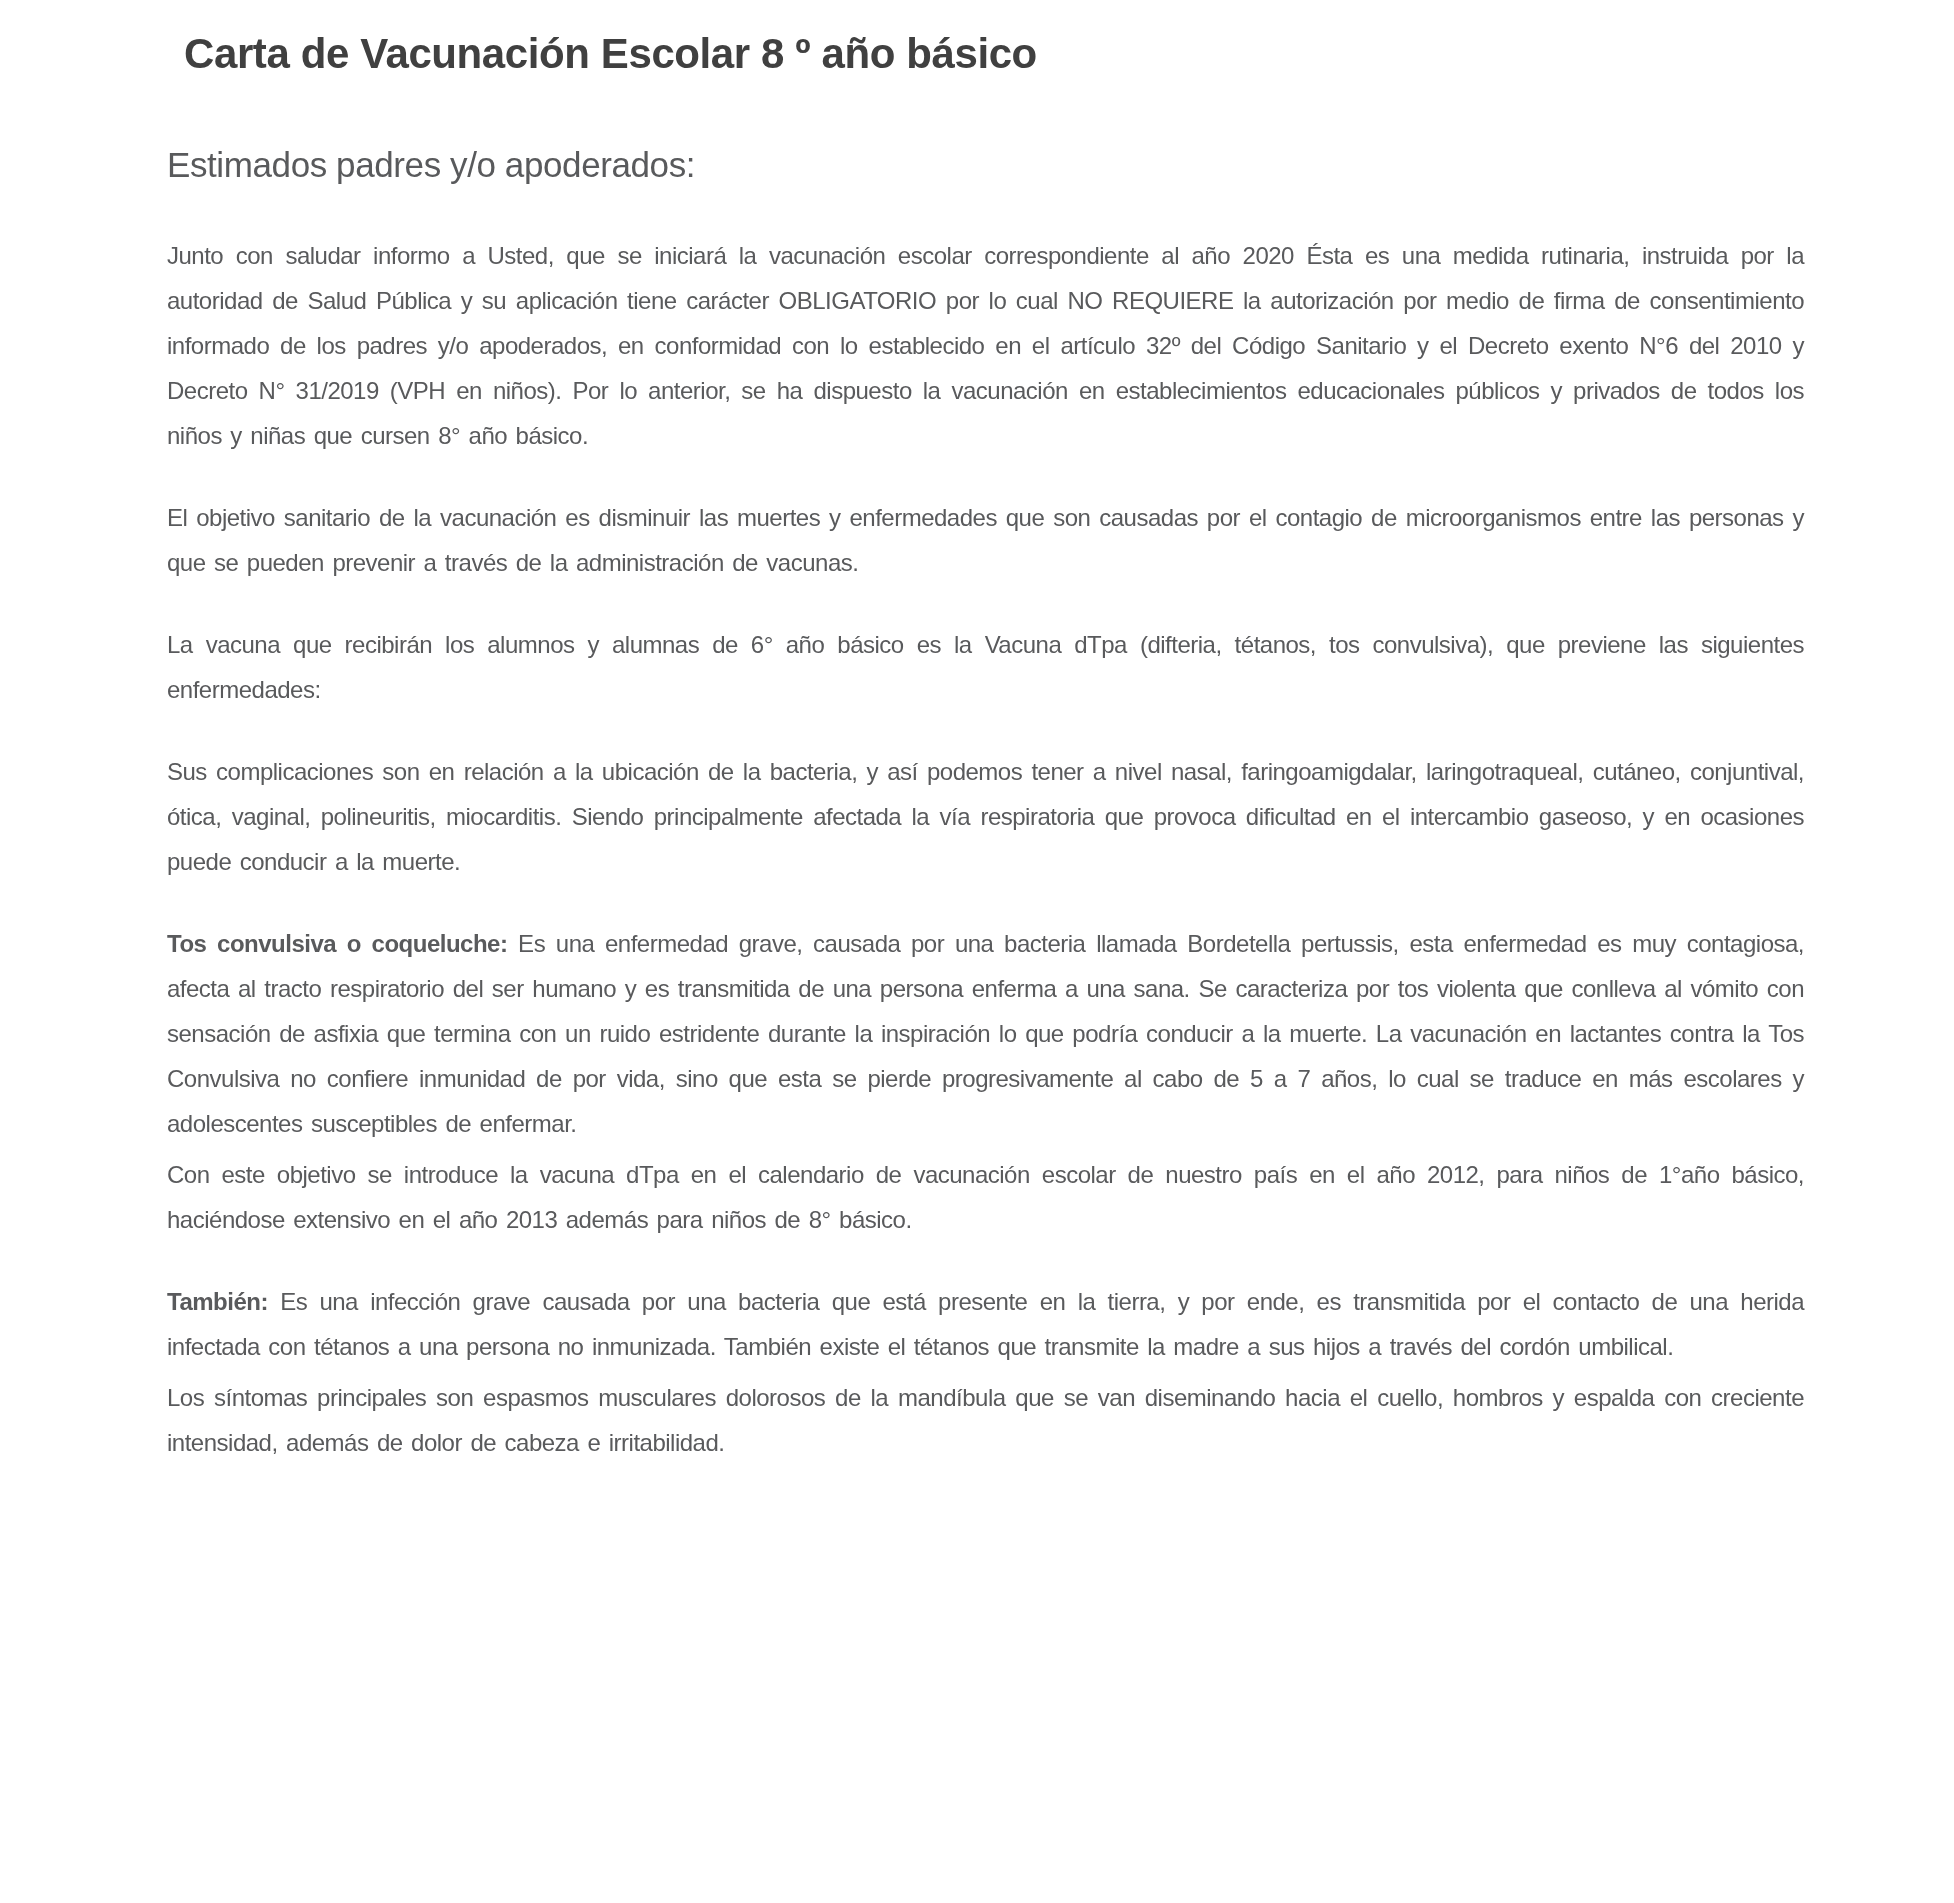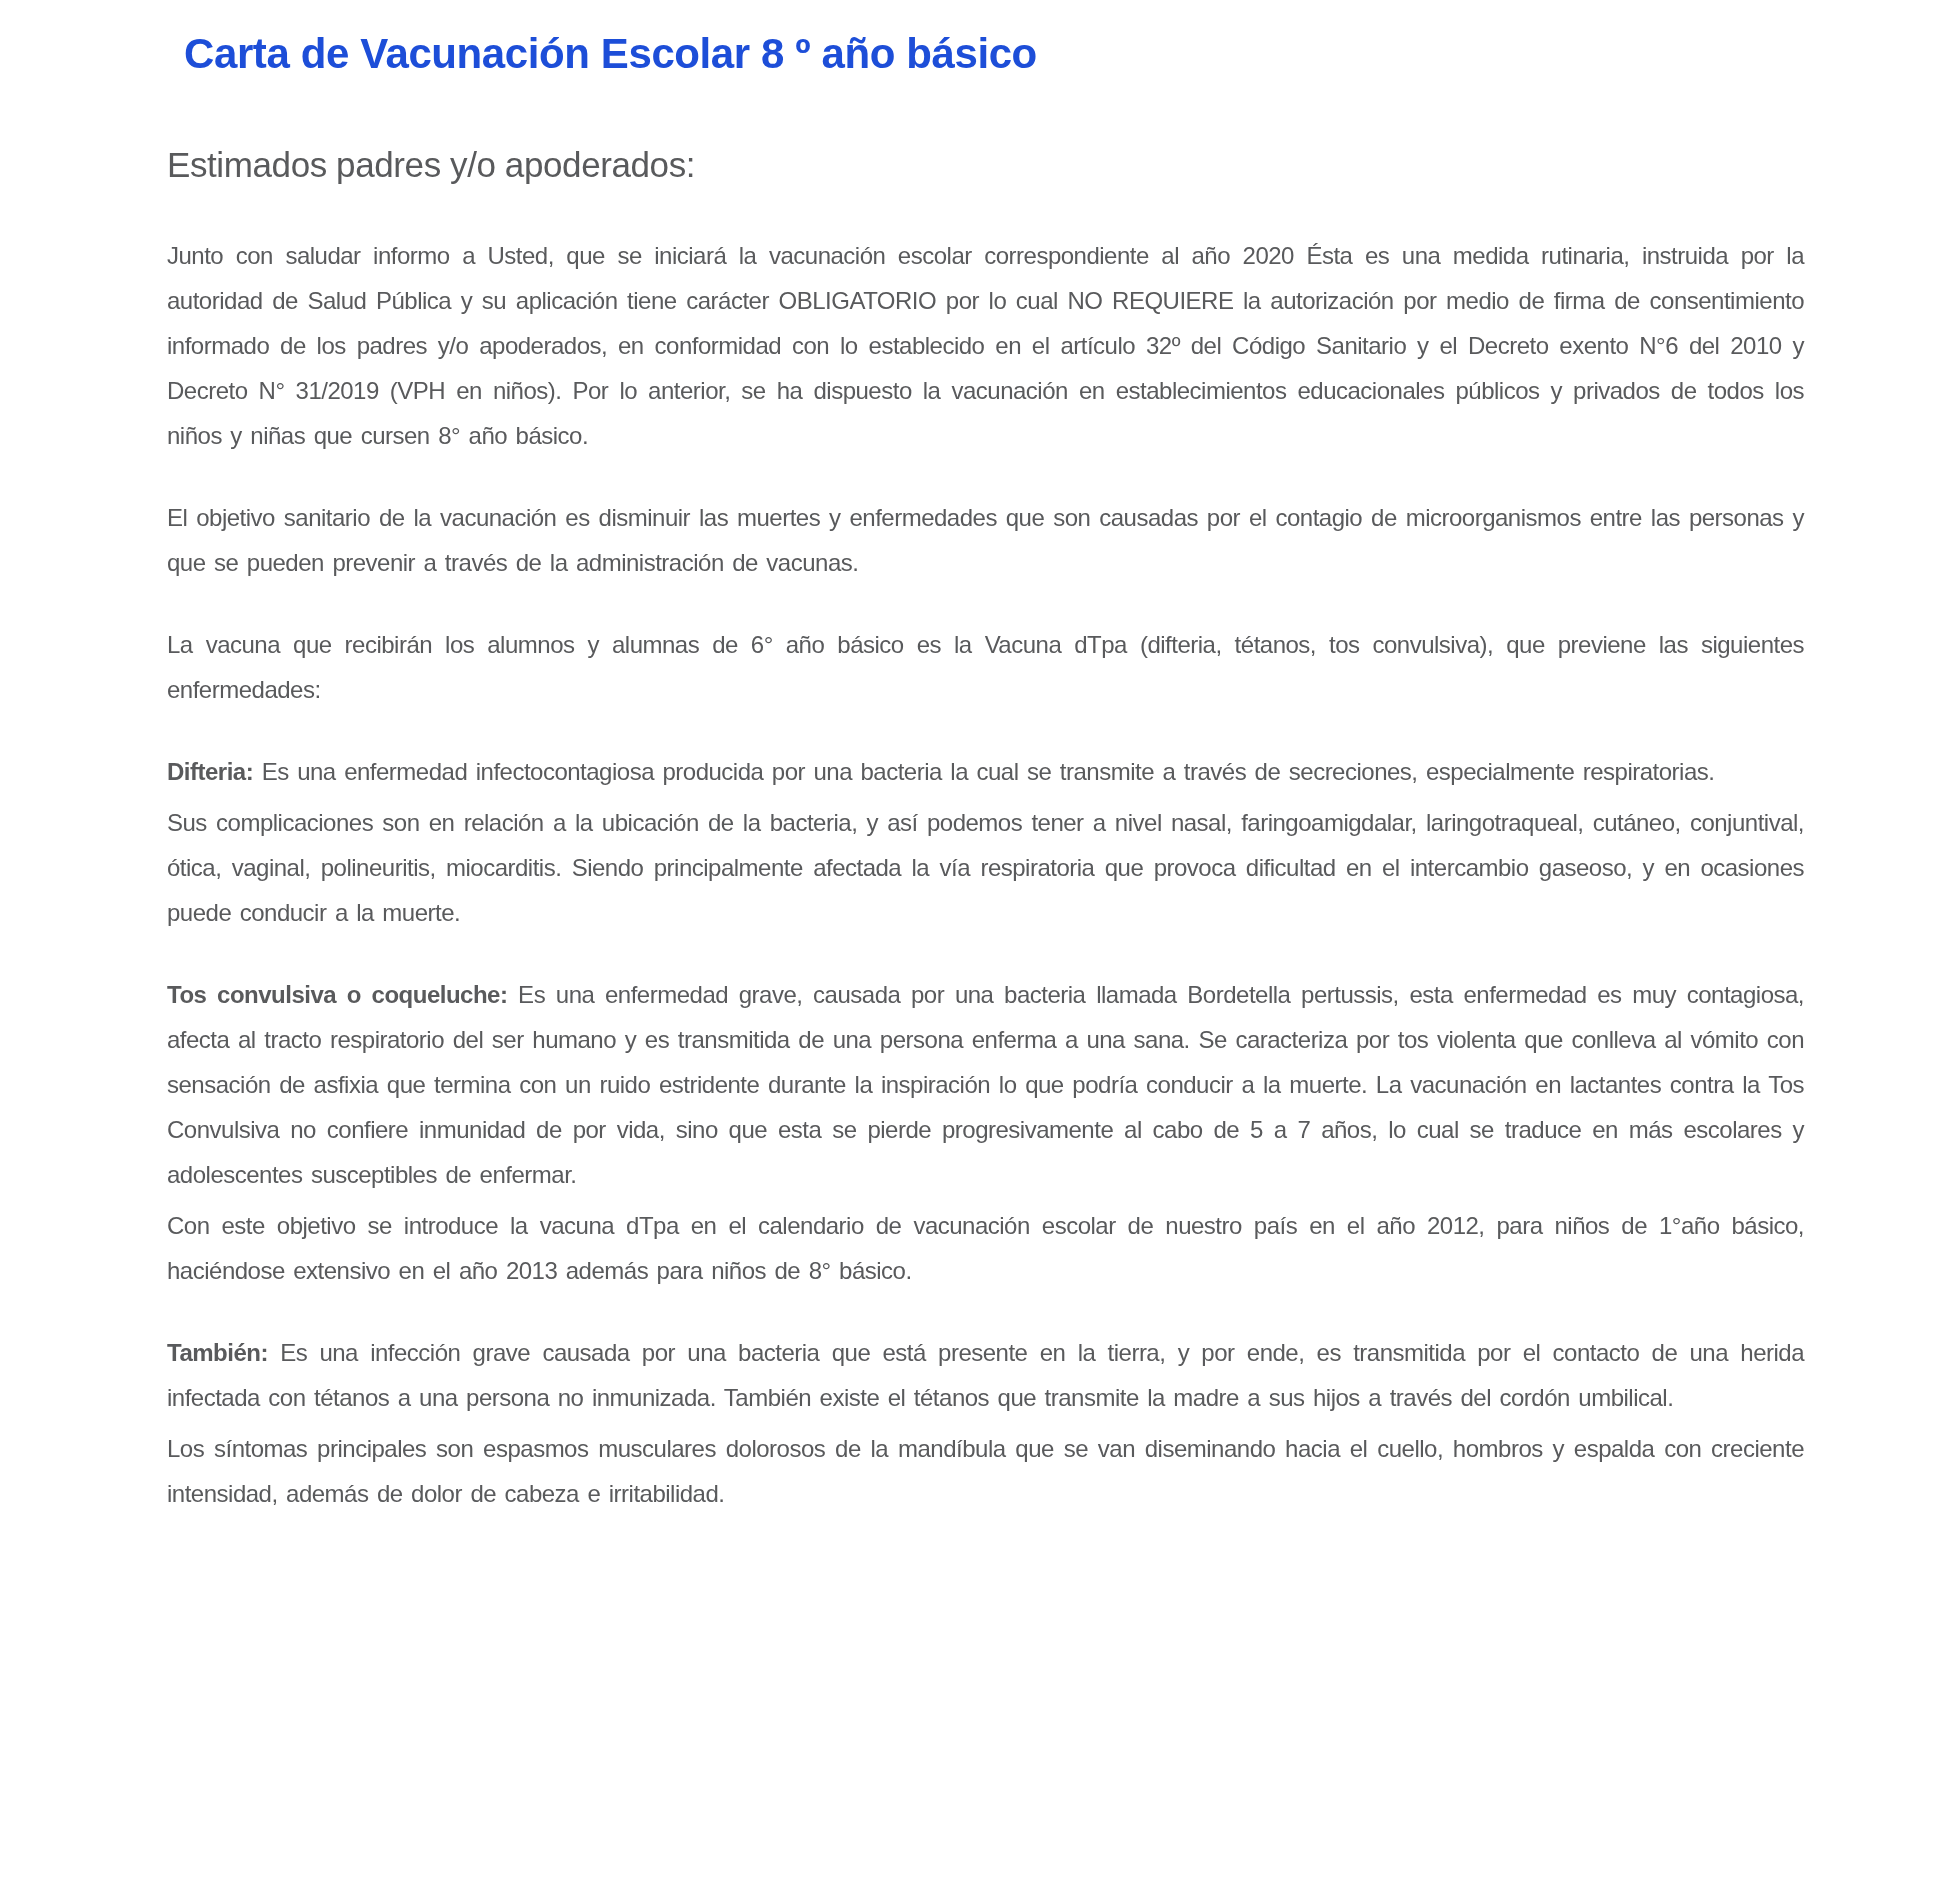--- a/index.html
+++ b/index.html
@@ -8,21 +8,21 @@
     width:1954px;
     height:1904px;
     background:#ffffff;
     box-sizing:border-box;
     padding:31px 150px 0 167px;
     font-family:"Liberation Sans","DejaVu Sans",sans-serif;
     color:#595a5c;
     overflow:hidden;
   }
   .doc-title{
-    color:#1d4ed8;
+    color:#404040;
     font-weight:bold;
     font-size:42px;
     line-height:46px;
     margin:0 0 66px 17px;
     letter-spacing:-0.4px;
   }
   .greeting{
     font-size:35px;
     line-height:44px;
     margin:12px 0 46px 0;
@@ -47,21 +47,20 @@
   <h1 class="doc-title">Carta de Vacunación Escolar 8 º año básico</h1>
 
   <p class="greeting">Estimados padres y/o apoderados:</p>
 
   <p class="body-par"><span>Junto con saludar informo a Usted, que se iniciará la vacunación escolar correspondiente al año 2020 Ésta es una medida rutinaria, instruida por la autoridad de Salud Pública y su aplicación tiene carácter OBLIGATORIO por lo cual NO REQUIERE la autorización por medio de firma de consentimiento informado de los padres y/o apoderados, en conformidad con lo establecido en el artículo 32º del Código Sanitario y el Decreto exento N°6 del 2010 y Decreto N° 31/2019 (VPH en niños). Por lo anterior, se ha dispuesto la vacunación en establecimientos educacionales públicos y privados de todos los niños y niñas que cursen 8° año básico.</span></p>
 
   <p class="body-par"><span>El objetivo sanitario de la vacunación es disminuir las muertes y enfermedades que son causadas por el contagio de microorganismos entre las personas y que se pueden prevenir a través de la administración de vacunas.</span></p>
 
   <p class="body-par"><span>La vacuna que recibirán los alumnos y alumnas de 6° año básico es la Vacuna dTpa (difteria, tétanos, tos convulsiva), que previene las siguientes enfermedades:</span></p>
 
-  <p class="body-par gap-small"><b>Difteria:</b><span> Es una enfermedad infectocontagiosa producida por una bacteria la cual se transmite a través de secreciones, especialmente respiratorias.</span></p>
 
   <p class="body-par"><span>Sus complicaciones son en relación a la ubicación de la bacteria, y así podemos tener a nivel nasal, faringoamigdalar, laringotraqueal, cutáneo, conjuntival, ótica, vaginal, polineuritis, miocarditis. Siendo principalmente afectada la vía respiratoria que provoca dificultad en el intercambio gaseoso, y en ocasiones puede conducir a la muerte.</span></p>
 
   <p class="body-par gap-small"><b>Tos convulsiva o coqueluche:</b><span> Es una enfermedad grave, causada por una bacteria llamada Bordetella pertussis, esta enfermedad es muy contagiosa, afecta al tracto respiratorio del ser humano y es transmitida de una persona enferma a una sana. Se caracteriza por tos violenta que conlleva al vómito con sensación de asfixia que termina con un ruido estridente durante la inspiración lo que podría conducir a la muerte. La vacunación en lactantes contra la Tos Convulsiva no confiere inmunidad de por vida, sino que esta se pierde progresivamente al cabo de 5 a 7 años, lo cual se traduce en más escolares y adolescentes susceptibles de enfermar.</span></p>
 
   <p class="body-par"><span>Con este objetivo se introduce la vacuna dTpa en el calendario de vacunación escolar de nuestro país en el año 2012, para niños de 1°año básico, haciéndose extensivo en el año 2013 además para niños de 8° básico.</span></p>
 
   <p class="body-par gap-small"><b>También:</b><span> Es una infección grave causada por una bacteria que está presente en la tierra, y por ende, es transmitida por el contacto de una herida infectada con tétanos a una persona no inmunizada. También existe el tétanos que transmite la madre a sus hijos a través del cordón umbilical.</span></p>
 
   <p class="body-par"><span>Los síntomas principales son espasmos musculares dolorosos de la mandíbula que se van diseminando hacia el cuello, hombros y espalda con creciente intensidad, además de dolor de cabeza e irritabilidad.</span></p>

